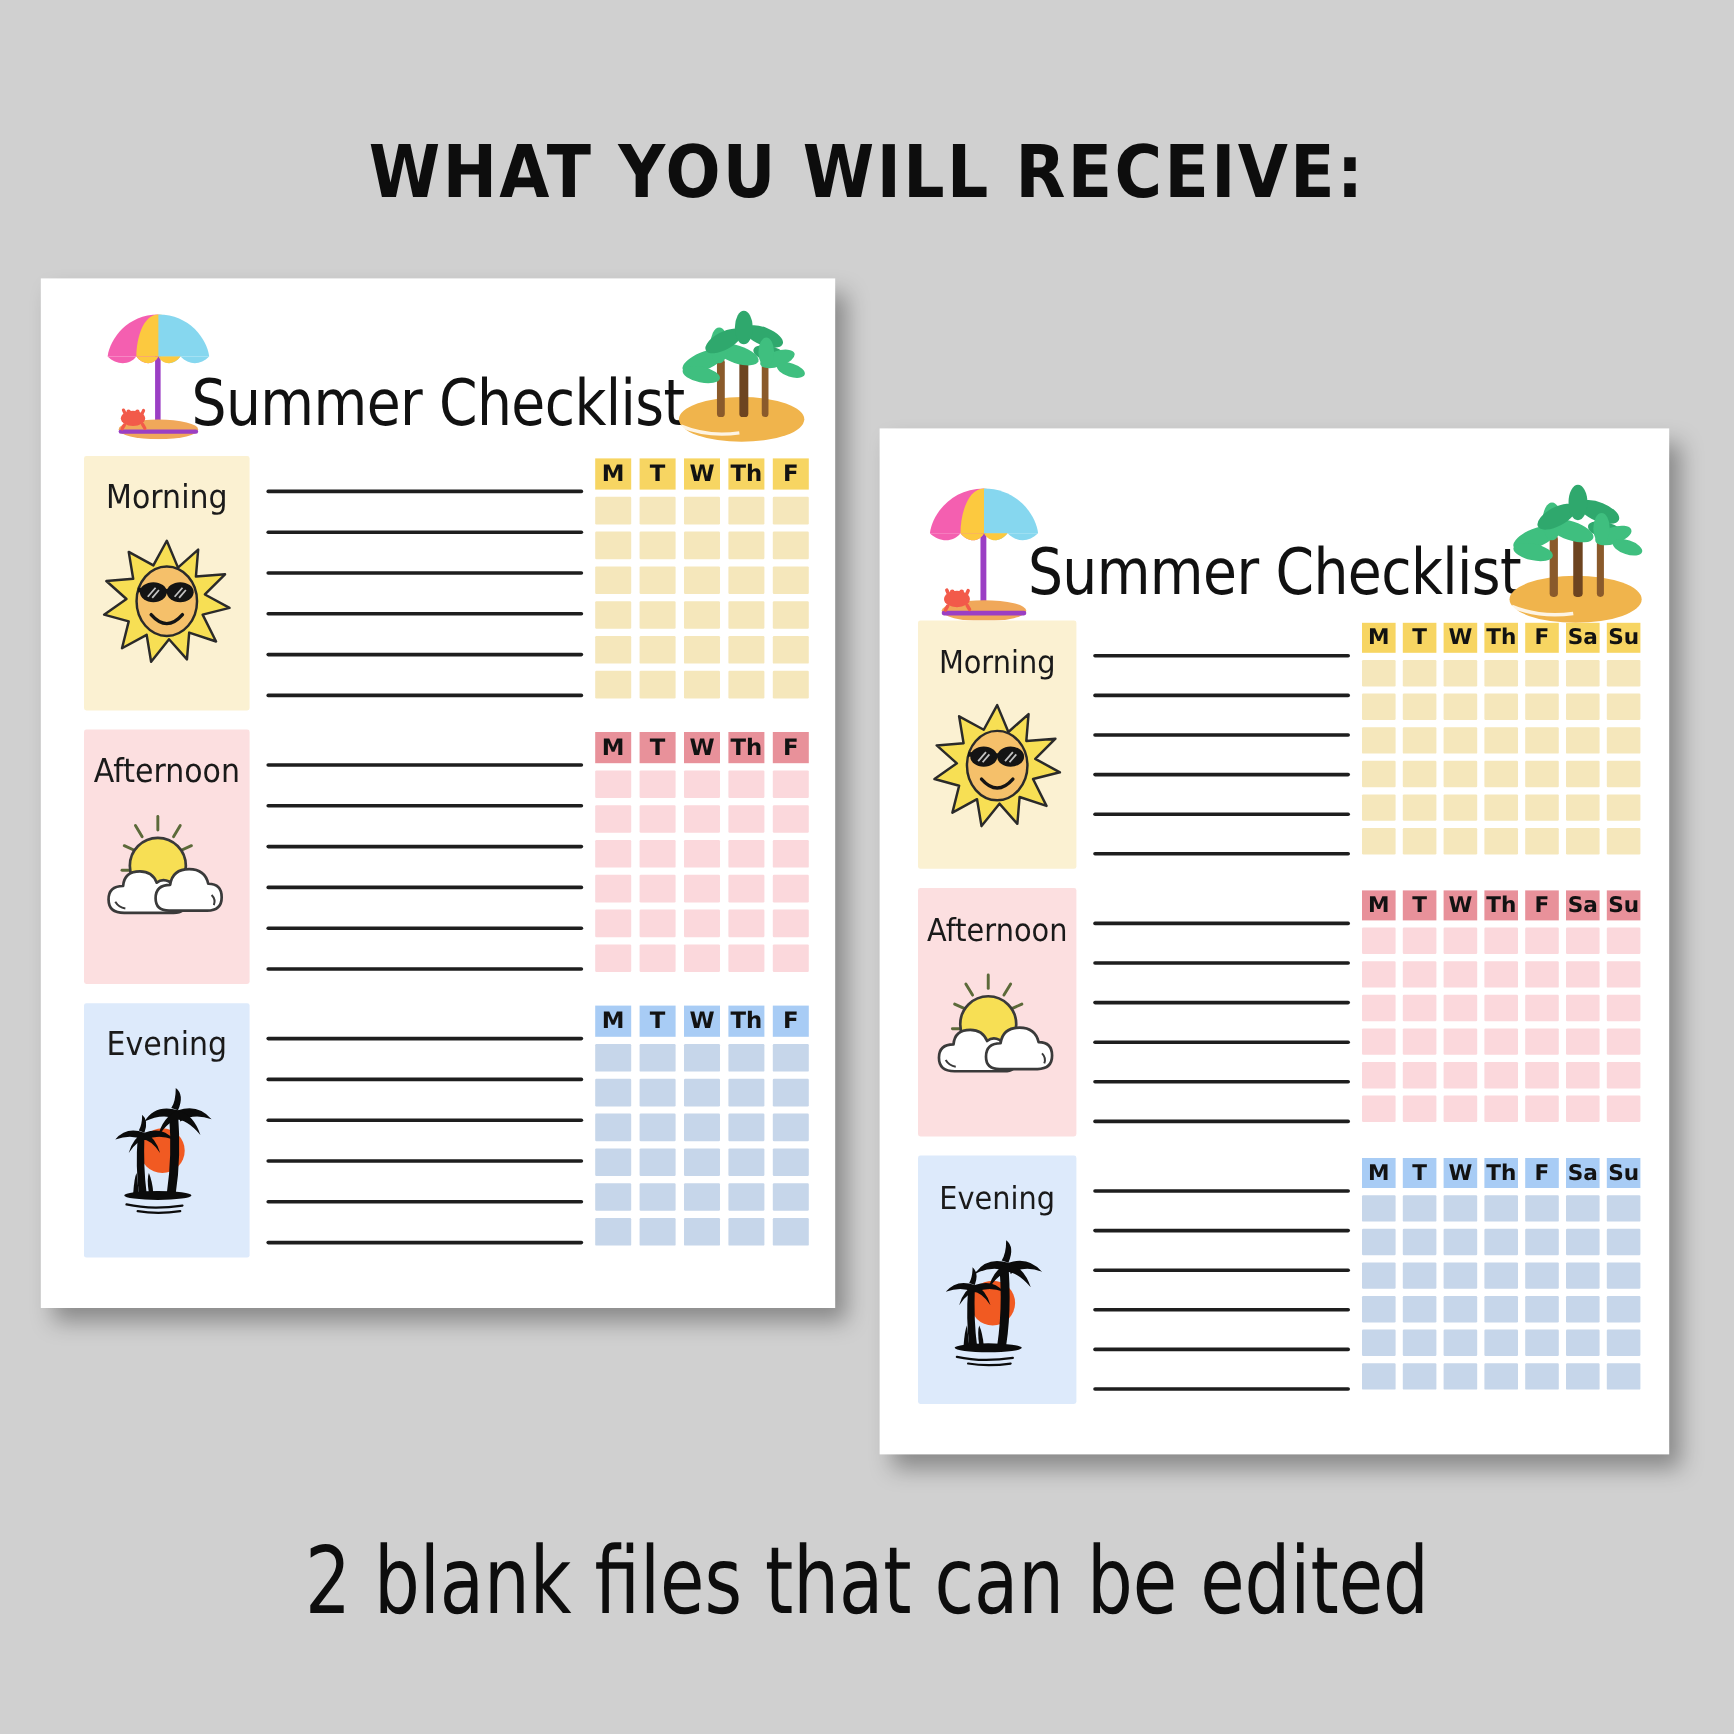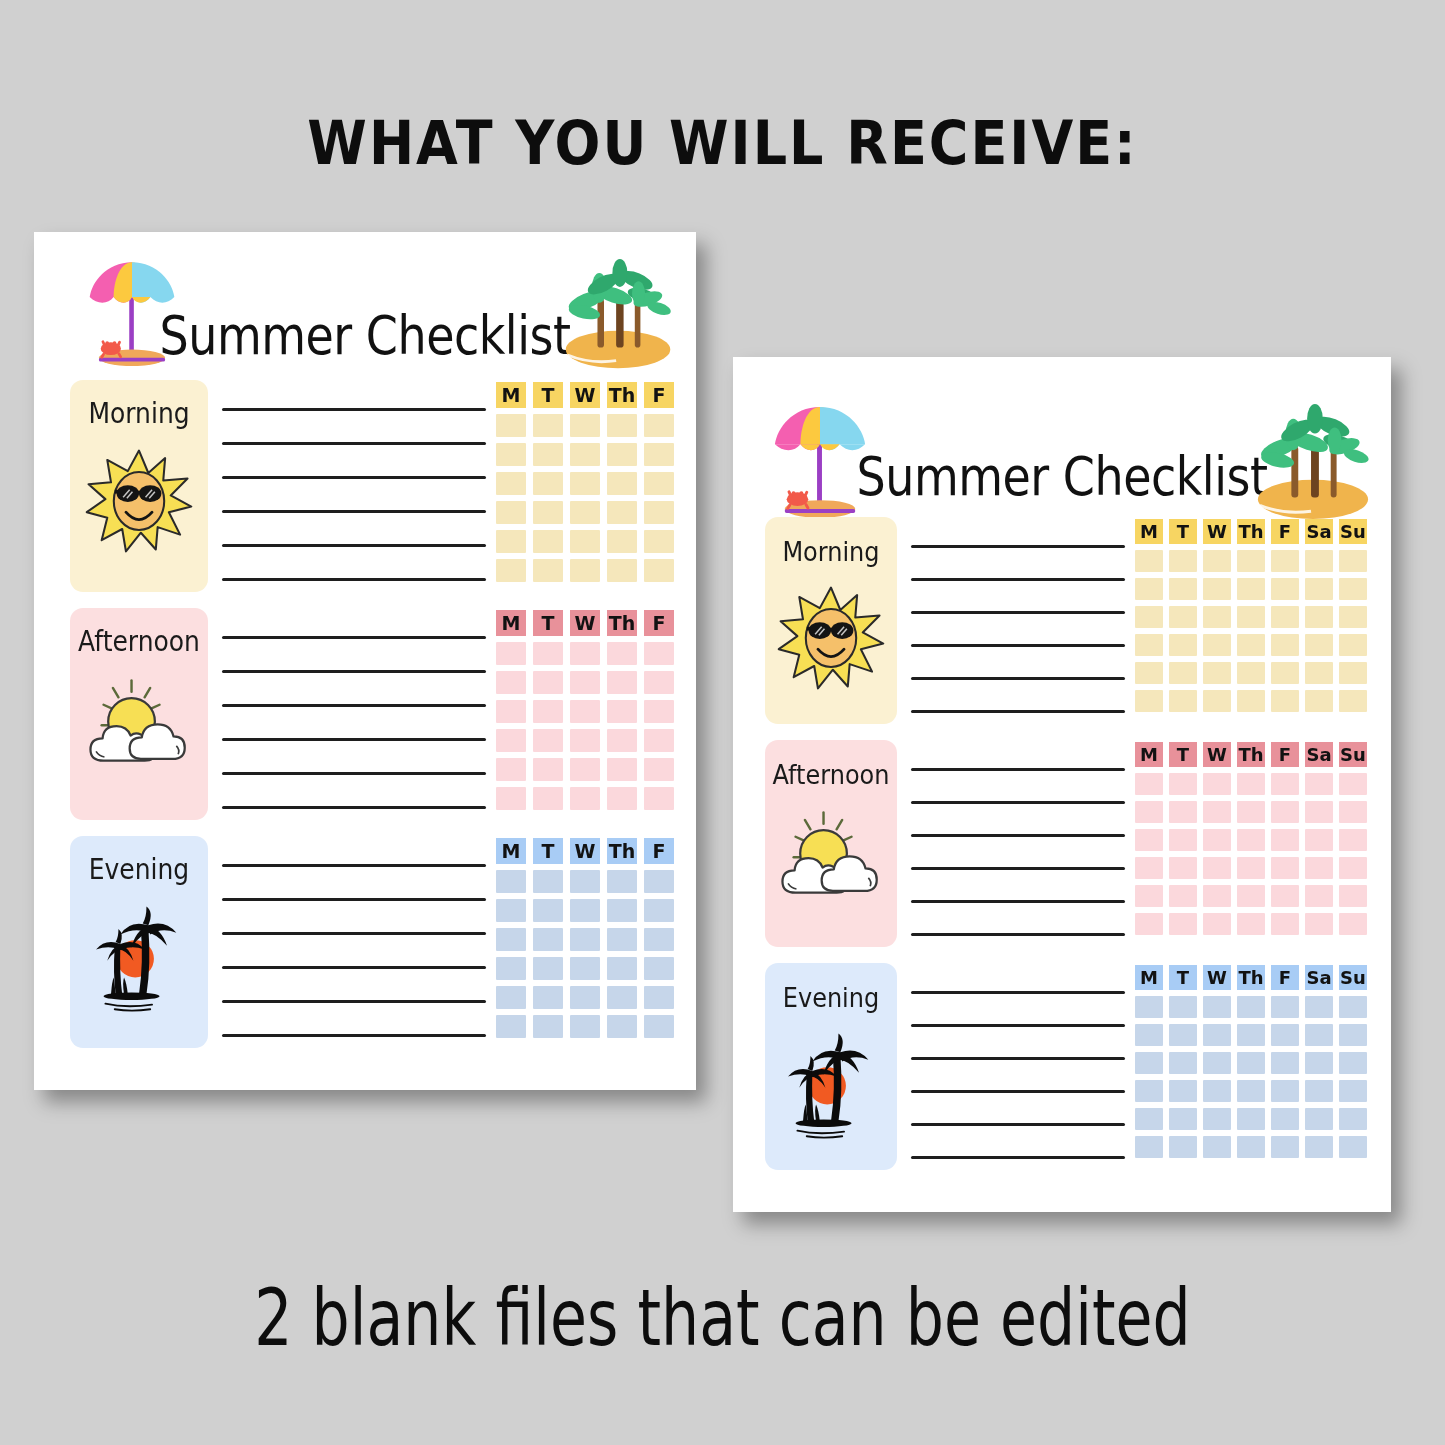--- a/index.html
+++ b/index.html
@@ -104,21 +104,21 @@
     align-items: stretch;
     margin-bottom: 16px;
   }
   #sheet-1 .section { height: 212px; padding-left: 36px; padding-right: 22px; }
   #sheet-2 .section { height: 207px; padding-left: 32px; padding-right: 18px; }
 
   .label-panel {
     position: relative;
     flex: 0 0 auto;
     width: 138px;
-    border-radius: 13px;
+    border-radius: 2px;
     padding-left: 28px;
   }
   #sheet-2 .label-panel { width: 132px; }
 
   .label-panel .panel-label {
     position: absolute;
     top: 18px;
     left: 0; right: 0;
     text-align: center;
     font-family: "DejaVu Sans", sans-serif;

